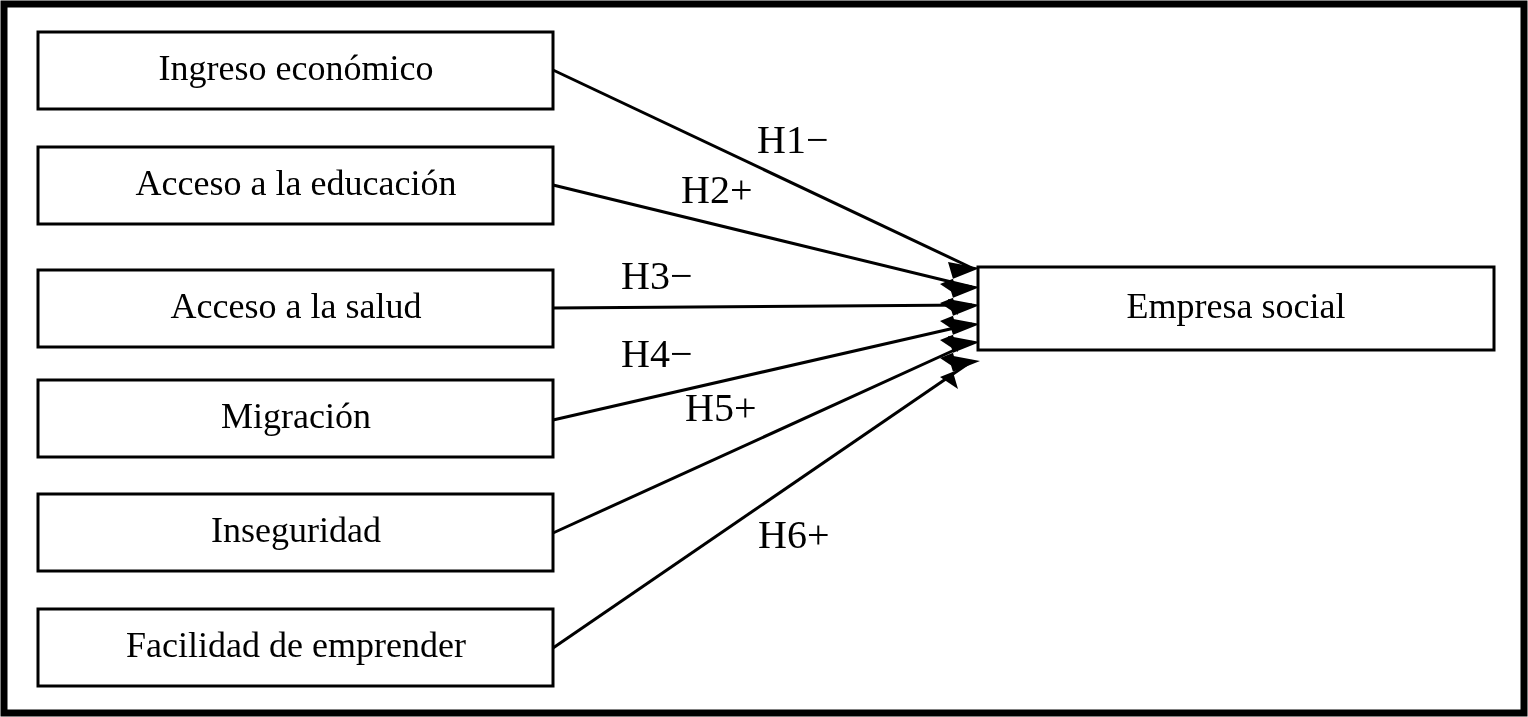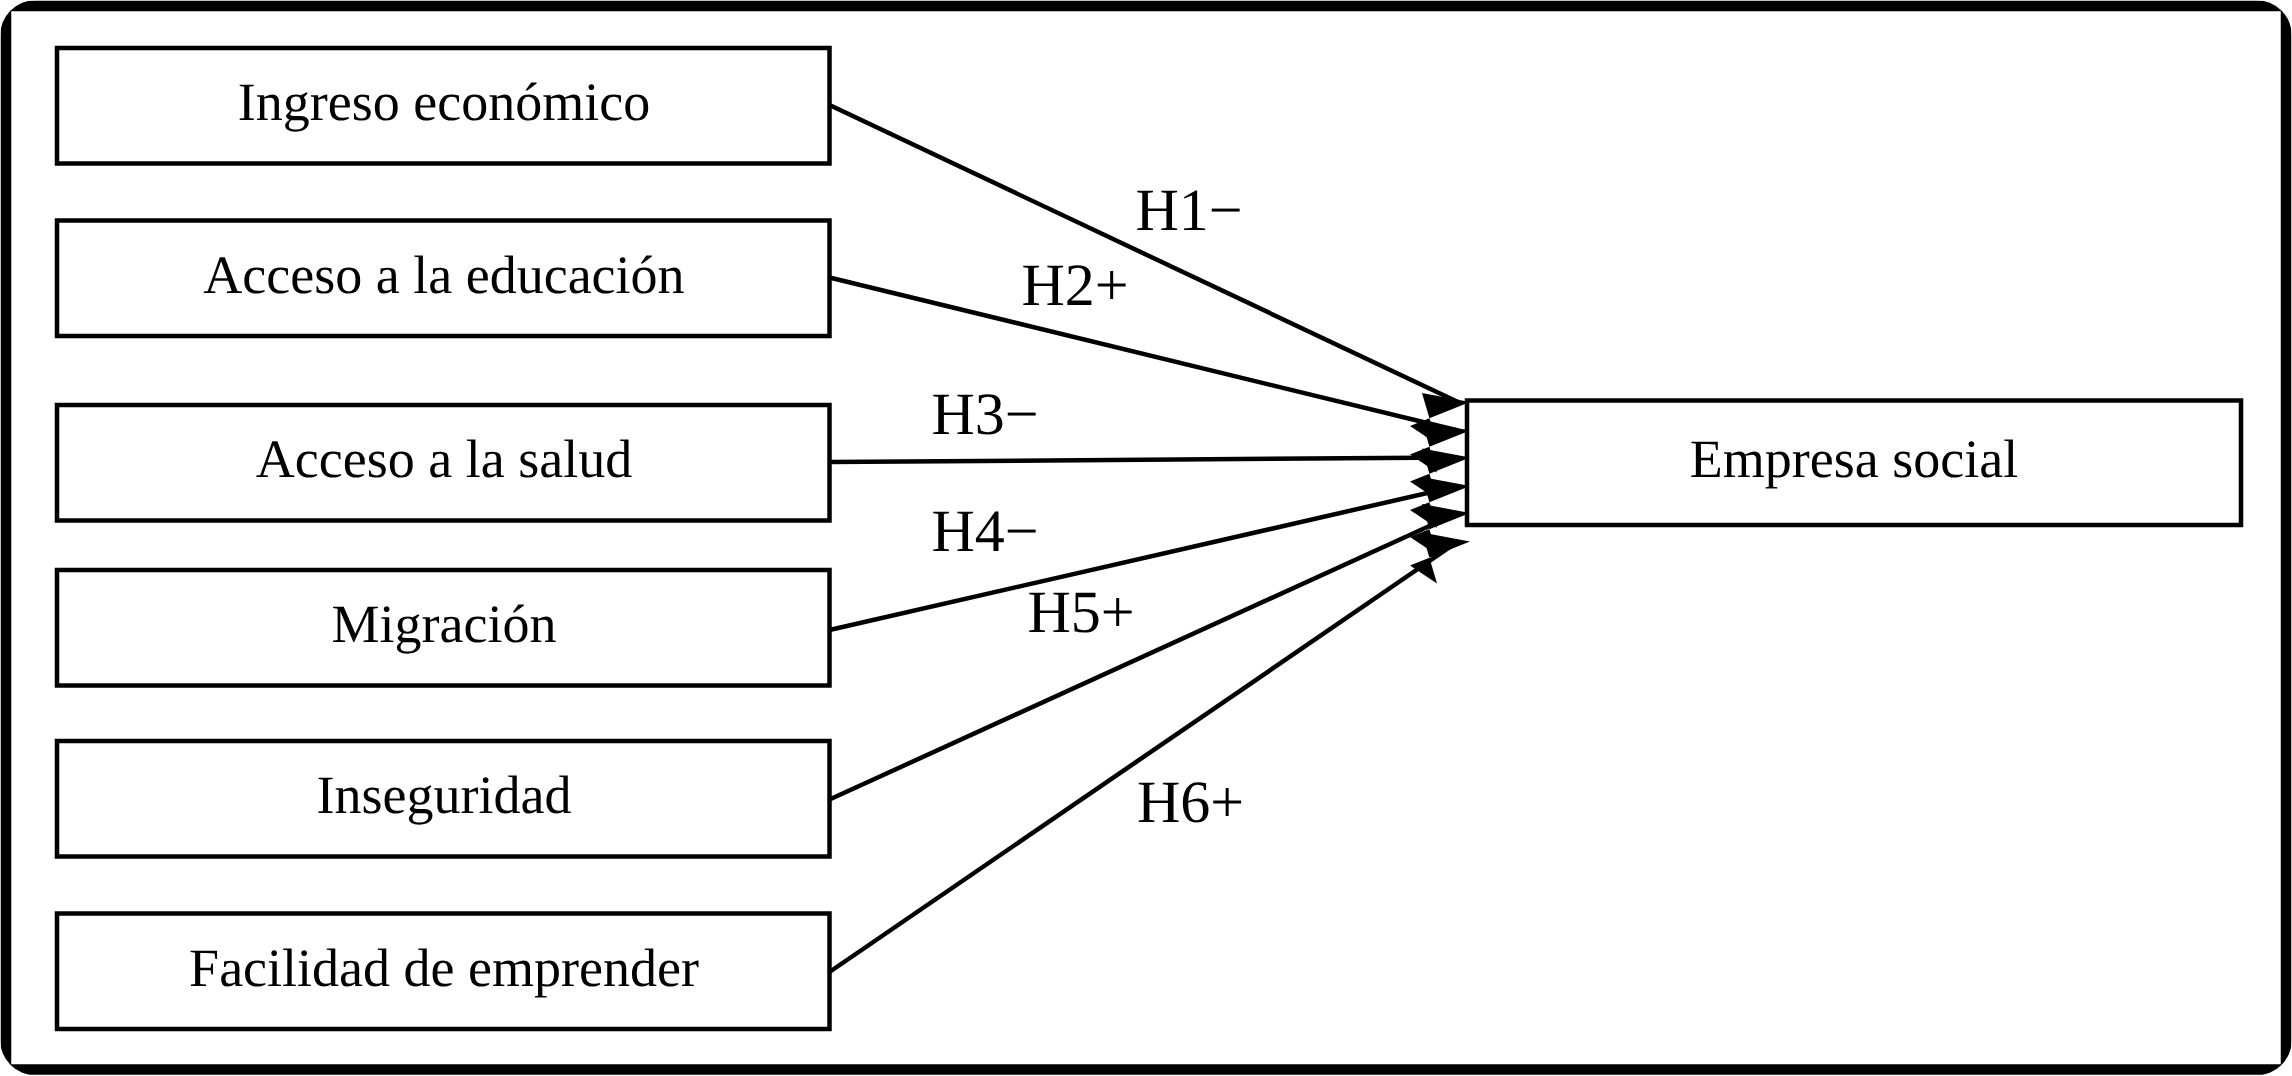--- a/index.html
+++ b/index.html
@@ -7,21 +7,20 @@
     padding: 0;
     background: #ffffff;
   }
   #canvas {
     position: relative;
     width: 1528px;
     height: 717px;
     background: #ffffff;
     overflow: hidden;
     font-family: "Liberation Serif", "DejaVu Serif", serif;
-    border-radius: 24px;
   }
   #diagram-svg {
     position: absolute;
     left: 0;
     top: 0;
     width: 1528px;
     height: 717px;
   }
   .frame-rect {
     fill: none;

